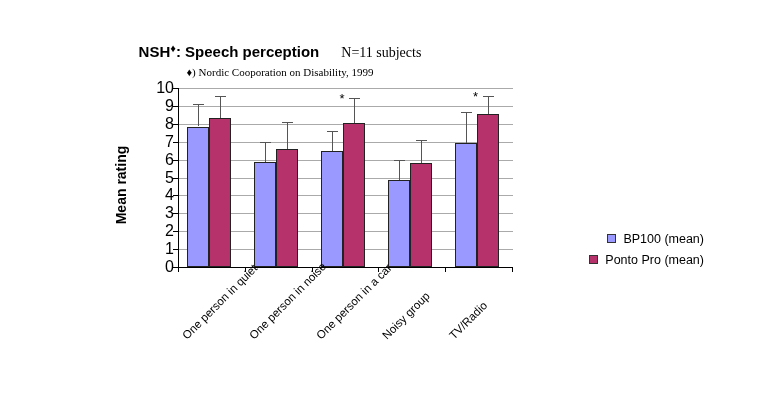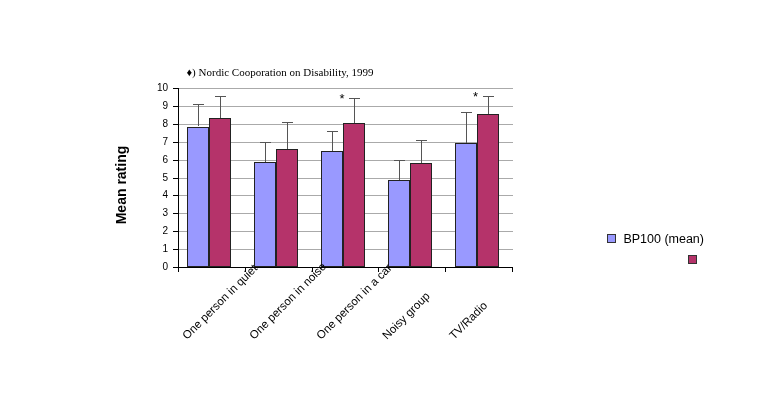--- a/index.html
+++ b/index.html
@@ -70,24 +70,24 @@
     position: absolute;
     left: 0;
     width: 334px;
     height: 0;
     border-top: 1px solid #aaaaaa;
   }
 
   
   .y-tick-label {
     position: absolute;
-    right: 6px;
+    right: 0;
     width: 22px;
     text-align: right;
-    font-size: 10px;
+    font-size: 16px;
     font-family: "Liberation Sans", sans-serif;
     color: #000;
     line-height: 10px;
   }
   #y-tick-labels {
     position: absolute;
     left: 148px;
     top: 88px;
     width: 26px;
     height: 179px;
@@ -190,20 +190,23 @@
     font-family: "Liberation Sans", sans-serif;
     color: #000;
     white-space: nowrap;
   }
 </style>
 </head>
 <body>
 
 <div id="chart-root">
 
+  <div class="title-line" id="chart-title-main">
+    <span>NSH</span><span class="dia">♦</span><span>: Speech perception</span><span id="chart-title-n">N=11 subjects</span>
+  </div>
   <div class="title-line" id="chart-subtitle">♦) Nordic Cooporation on Disability, 1999</div>
 
   <div id="y-tick-labels">
       <div class="y-tick-label" style="top: 174px;">0</div>
       <div class="y-tick-label" style="top: 156.1px;">1</div>
       <div class="y-tick-label" style="top: 138.2px;">2</div>
       <div class="y-tick-label" style="top: 120.3px;">3</div>
       <div class="y-tick-label" style="top: 102.4px;">4</div>
       <div class="y-tick-label" style="top: 84.5px;">5</div>
       <div class="y-tick-label" style="top: 66.6px;">6</div>
@@ -293,16 +296,17 @@
       <div class="x-cat-label" style="left: 447.2px; top: 333px;">TV/Radio</div>
     </div>
 
   <div id="legend">
       <div class="legend-row">
         <span class="legend-swatch series0"></span>
         <span class="legend-label">BP100 (mean)</span>
       </div>
       <div class="legend-row">
         <span class="legend-swatch series1"></span>
+        <span class="legend-label">Ponto Pro (mean)</span>
       </div>
     </div>
 
 </div>
 
 </body></html>

